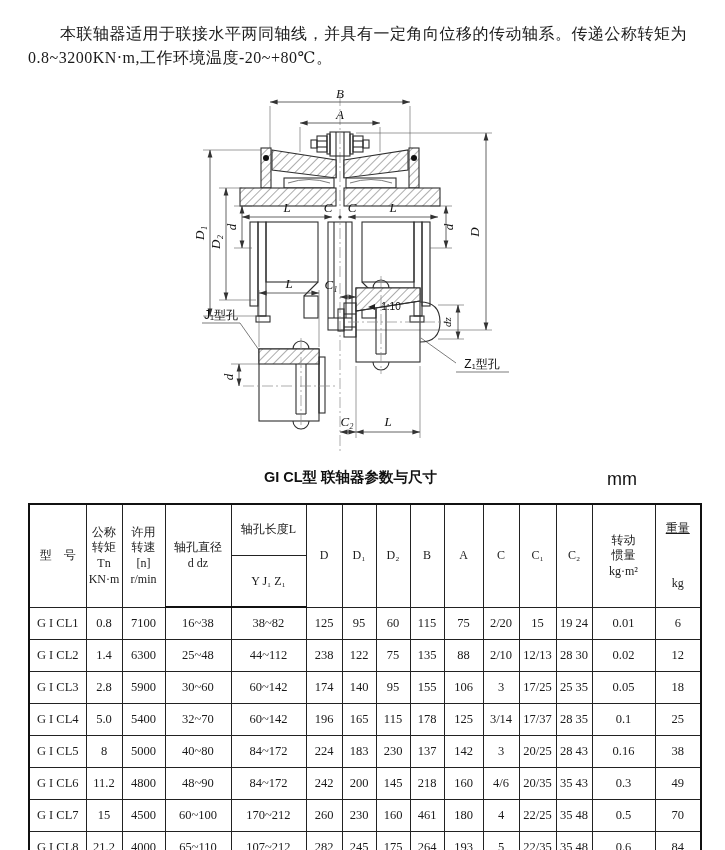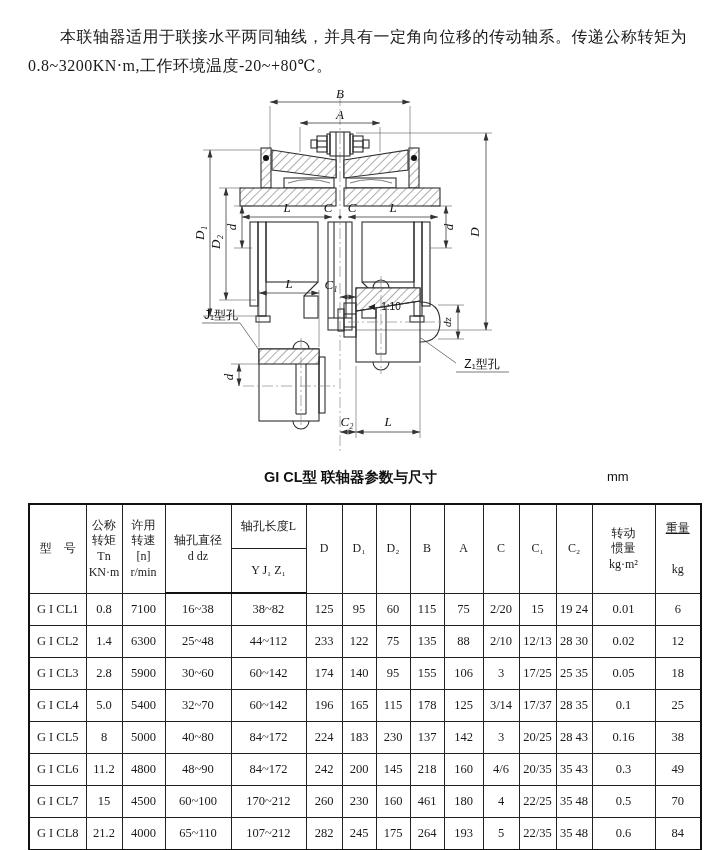--- a/index.html
+++ b/index.html
@@ -1,39 +1,39 @@
 <!DOCTYPE html>
 <html><head>
 <meta charset="utf-8">
 <style>
   html,body{margin:0;padding:0;background:#fff;}
   body{width:725px;height:850px;position:relative;overflow:hidden;
        font-family:"Liberation Serif","DejaVu Serif",serif;color:#1a1a1a;}
   .page{position:absolute;inset:0;background:#fff;}
   .intro{position:absolute;top:6px;left:28px;width:676px;font-size:16px;
-         line-height:29px;text-indent:2em;letter-spacing:.5px;}
+         line-height:24px;text-indent:2em;letter-spacing:.5px;}
   .drawing-wrap{position:absolute;top:78px;left:0;width:725px;height:388px;}
   .title-row{position:absolute;top:468px;left:0;width:725px;height:22px;padding-left:41px;}
   .tbl-title{position:absolute;left:0;width:725px;text-align:center;
              transform:translateX(-12px);
              font-family:"Liberation Sans","DejaVu Sans",sans-serif;
              font-weight:bold;font-size:14.5px;color:#111;}
   .tbl-unit{position:absolute;left:607px;top:1px;
             font-family:"Liberation Sans","DejaVu Sans",sans-serif;
-            font-size:13px;color:#111;}
+            font-size:18px;color:#111;}
   table.params{position:absolute;top:503px;left:28px;width:672px;
                border-collapse:collapse;table-layout:fixed;
                border:2px solid #111;}
   table.params th,table.params td{border:1px solid #222;text-align:center;
                vertical-align:middle;padding:0 1px;overflow:hidden;}
   table.params th{font-weight:normal;font-size:12px;line-height:1.3;
                white-space:pre-line;}
   table.params td{font-size:12.5px;height:31px;white-space:nowrap;}
   .thick-b{border-bottom:2px solid #111 !important;}
-  .w-label{text-decoration:underline;display:block;margin-bottom:10px;}
+  .w-label{text-decoration:underline;display:block;margin-bottom:24px;}
   .w-unit{display:block;}
   thead tr{height:40px;}
   
   .out{fill:none;stroke:#2f2f2f;stroke-width:1.1;}
   .hat{fill:url(#hatch);stroke:#2f2f2f;stroke-width:1.1;}
   .dim{stroke:#3c3c3c;stroke-width:.8;fill:none;}
   .ext{stroke:#5a5a5a;stroke-width:.6;}
   .cl{stroke:#8a8a8a;stroke-width:.7;stroke-dasharray:11 3 2 3;fill:none;}
   .thin{fill:none;stroke:#444;stroke-width:.7;}
   .dtx{font:italic 13px "Liberation Serif","DejaVu Serif",serif;fill:#111;}
@@ -344,21 +344,21 @@
           <td>19 24</td>
           <td>0.01</td>
           <td>6</td>
         </tr>
         <tr>
           <td>G I CL2</td>
           <td>1.4</td>
           <td>6300</td>
           <td>25~48</td>
           <td>44~112</td>
-          <td>233</td>
+          <td>238</td>
           <td>122</td>
           <td>75</td>
           <td>135</td>
           <td>88</td>
           <td>2/10</td>
           <td>12/13</td>
           <td>28 30</td>
           <td>0.02</td>
           <td>12</td>
         </tr>

